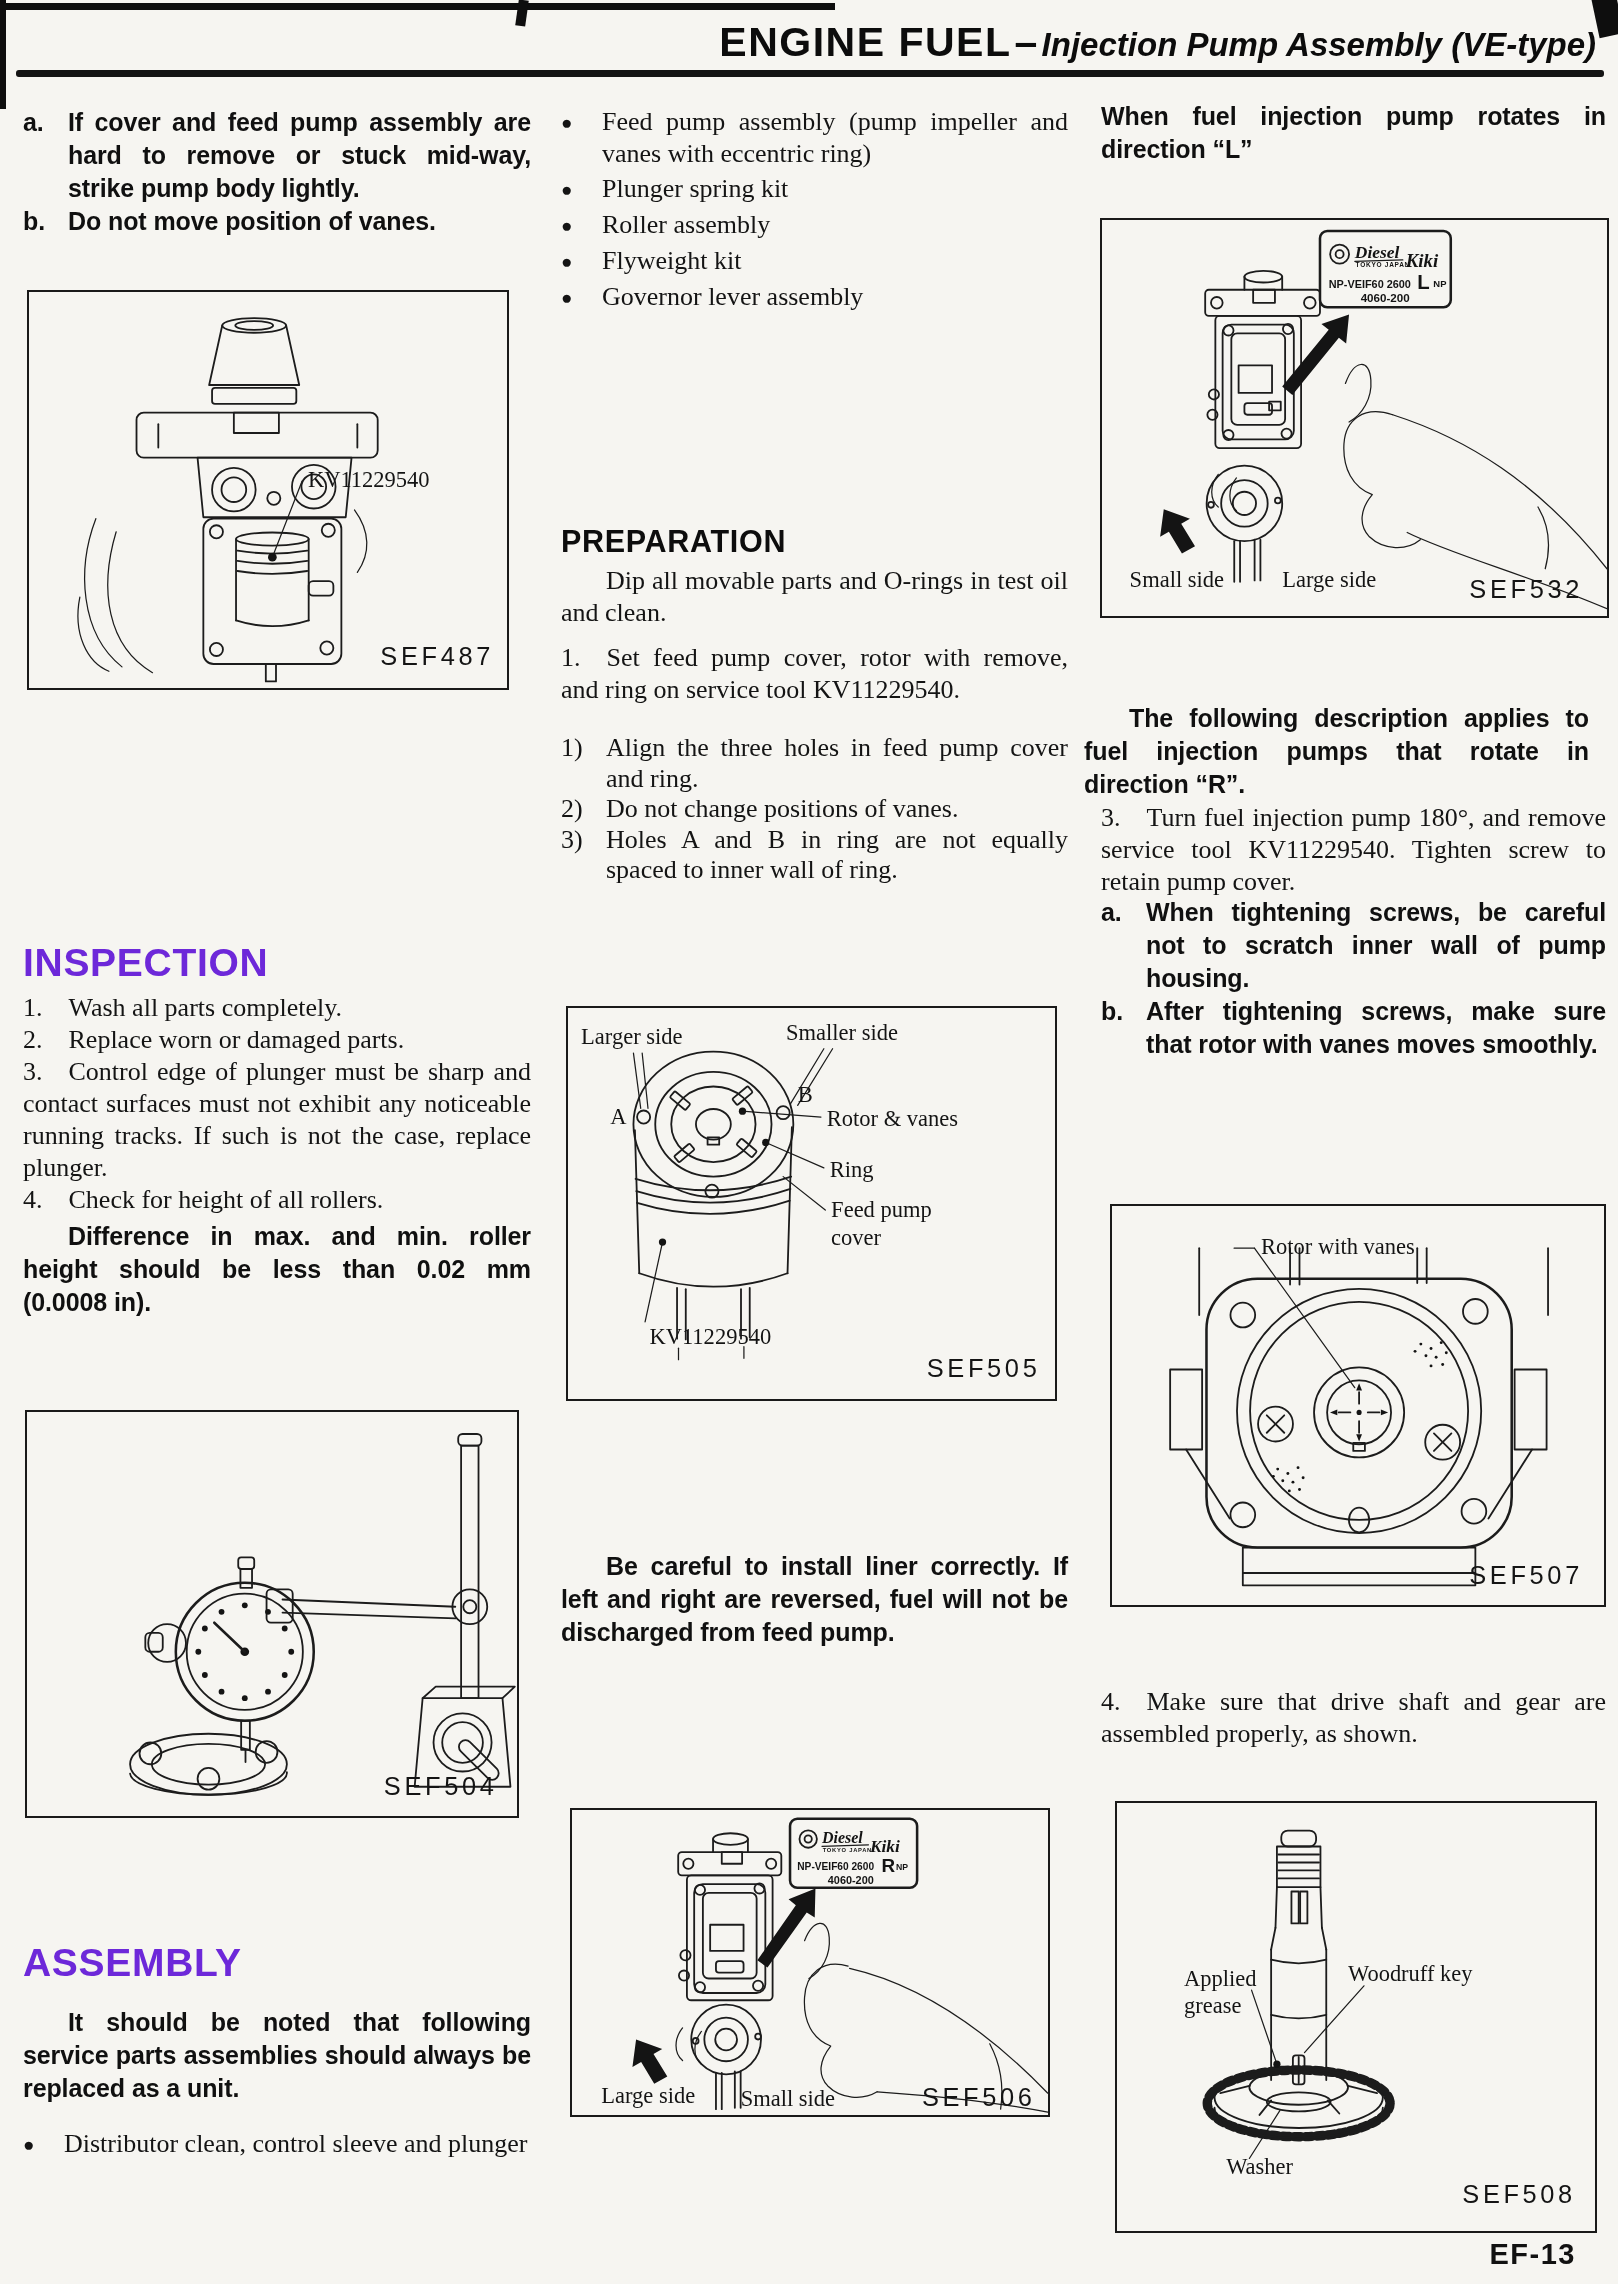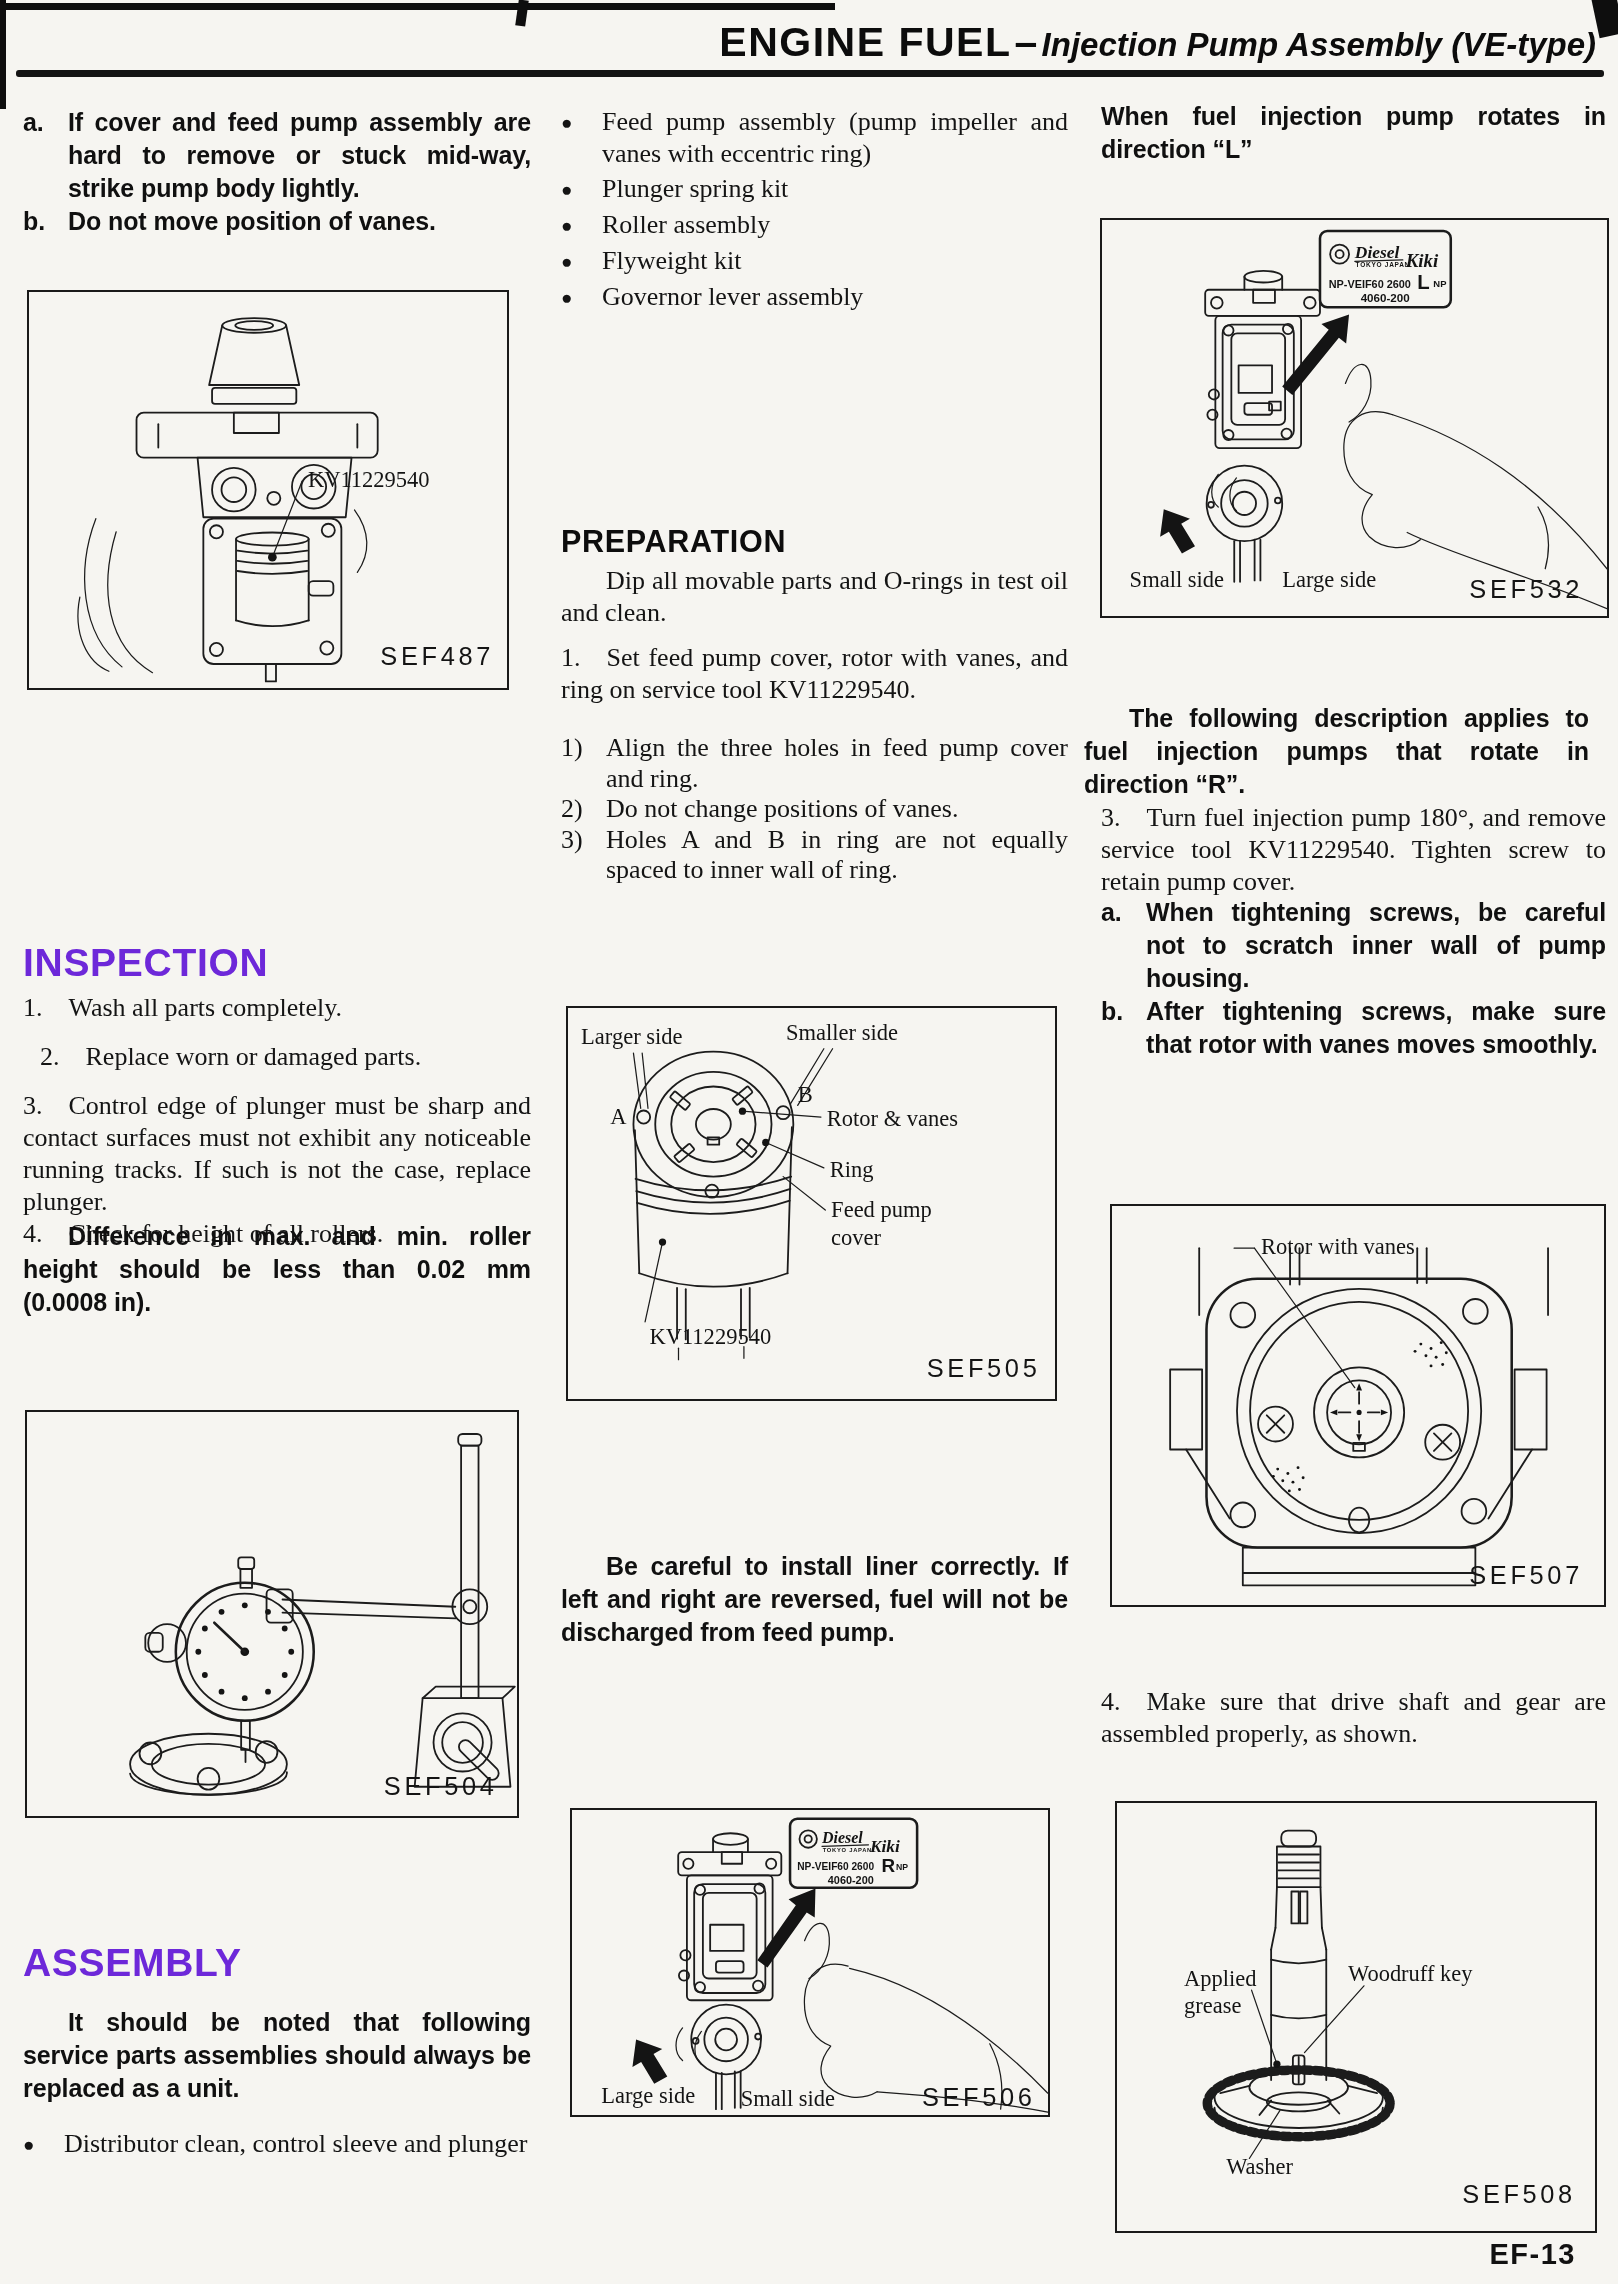--- a/index.html
+++ b/index.html
@@ -114,21 +114,21 @@
       <circle class="blk" cx="335" cy="365" r="6"></circle>
       <text class="svgLabel" x="384" y="268">KV11229540</text>
       <text class="svgCode" x="640" y="514" text-anchor="end">SEF487</text>
     </svg>
   </div>
 
   <div class="p h1" style="left:23px;top:941px;">INSPECTION</div>
 
   <div class="p serif" style="left:23px;top:992px;width:508px;">
     <p style="margin:0;"><span class="num">1.</span><span>Wash all parts completely.</span></p>
-    <p style="margin:17px;"><span class="num">2.</span><span>Replace worn or damaged parts.</span></p>
+    <p style="margin:0;"><span class="num">2.</span><span>Replace worn or damaged parts.</span></p>
     <p style="margin:0;"><span class="num">3.</span><span>Control edge of plunger must be sharp and contact surfaces must not exhibit any noticeable running tracks. If such is not the case, replace plunger.</span></p>
     <p style="margin:0;"><span class="num">4.</span><span>Check for height of all rollers.</span></p>
   </div>
 
   <div class="p bsans ind" style="left:23px;top:1220px;width:508px;">Difference in max. and min. roller height should be less than 0.02 mm (0.0008 in).</div>
 
   <div class="fig" style="left:25.4px;top:1410px;width:490px;height:404px;">
     <svg viewBox="0 0 675 556">
       <g class="ln">
 
@@ -214,21 +214,21 @@
     </div>
     <div class="hang">
       <span class="mkb">●</span>
       <span class="tx">Governor lever assembly</span>
     </div>
   </div>
 
   <div class="p h2" style="left:561px;top:524px;">PREPARATION</div>
   <div class="p serif ind" style="left:561px;top:565px;width:507px;">Dip all movable parts and O-rings in test oil and clean.</div>
   <div class="p serif" style="left:561px;top:642px;width:507px;">
-    <span class="num">1.</span><span>Set feed pump cover, rotor with vanes, and ring on service tool KV11229540.</span>
+    <span class="num">1.</span><span>Set feed pump cover, rotor with remove, and ring on service tool KV11229540.</span>
   </div>
   <div class="p serif" style="left:561px;top:733px;width:507px;line-height:30.5px;">
     <div class="hang">
       <span class="mk">1)</span>
       <span class="tx">Align the three holes in feed pump cover and ring.</span>
     </div>
     <div class="hang">
       <span class="mk">2)</span>
       <span class="tx">Do not change positions of vanes.</span>
     </div>

